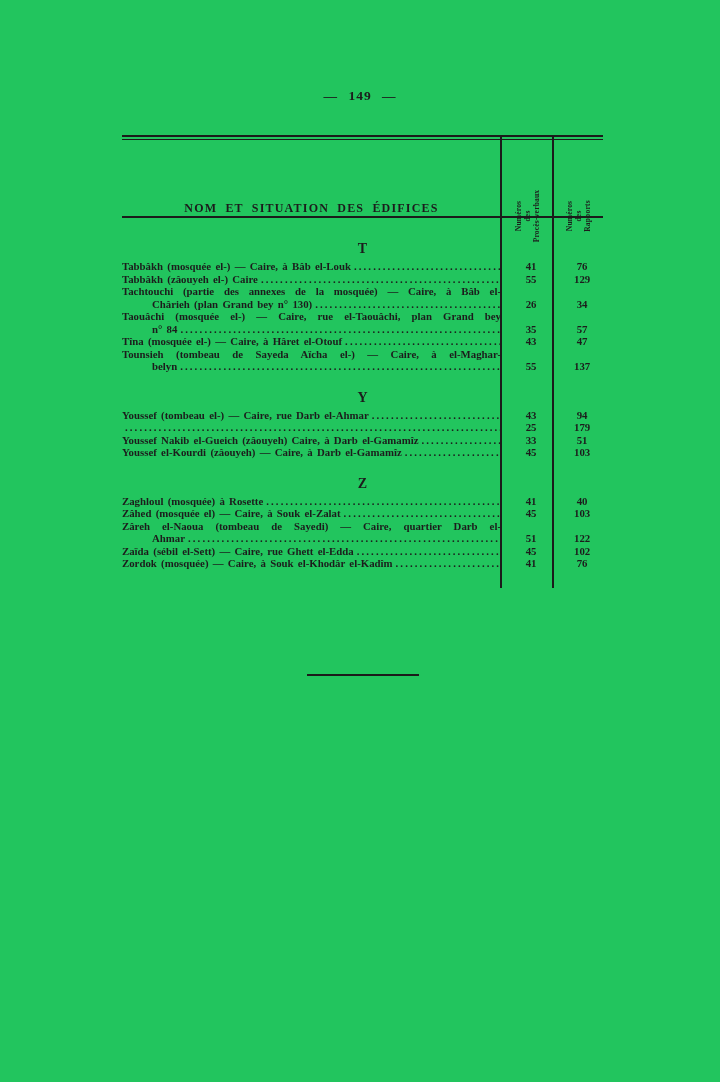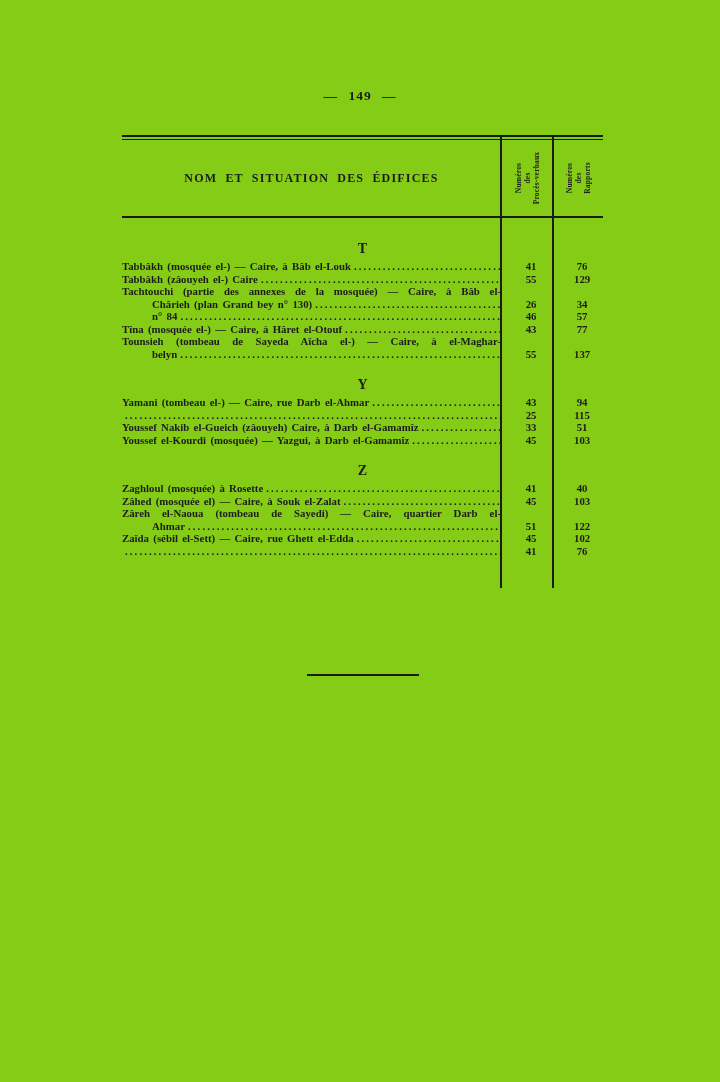--- a/index.html
+++ b/index.html
@@ -1,37 +1,37 @@
 <!DOCTYPE html>
 <html><head>
 <meta charset="utf-8">
 <style>
   html,body{margin:0;padding:0;background:#e9e9e7;}
   .page{
     position:relative;
     width:720px;height:1082px;
     margin:0 auto;
-    background:#84cc16;
+    background:#22c55e;
     font-family:"Liberation Serif","DejaVu Serif",serif;
     color:#1c1c1c;
     overflow:hidden;
   }
   .page-number{
     position:absolute;top:88px;left:0;width:720px;
     text-align:center;
     font-size:13.5px;font-weight:bold;letter-spacing:1px;word-spacing:6px;
   }
   
   .table{
     position:absolute;left:122px;top:135px;width:481px;height:453px;
   }
   .rule-top{
     height:2px;border-top:2px solid #1b1b1b;border-bottom:1px solid #1b1b1b;
   }
-  .thead{display:flex;height:76px;}
+  .thead{display:flex;height:76px;align-items:flex-end;}
   .th-name{
     width:379px;display:flex;align-items:center;justify-content:center;
     font-size:12px;font-weight:bold;letter-spacing:1.2px;word-spacing:4px;
   }
   .th-num{position:relative;width:52px;}
   .th-rp{width:50px;}
   .rot{
     position:absolute;left:50%;top:50%;
     transform:translate(-50%,-50%) rotate(-90deg);
     width:74px;text-align:center;
@@ -136,83 +136,84 @@
             <div class="line cont last">
               <span class="txt">Chârieh (plan Grand bey n° 130)</span>
               <span class="leader">................................................................................................................................................................</span>
             </div>
           </div>
           <div class="num pv">26</div>
           <div class="num rp">34</div>
         </div>
         <div class="entry">
           <div class="name">
+            <div class="line full"><span class="txt">Taouâchi (mosquée el-) — Caire, rue el-Taouâchi, plan Grand bey</span></div>
             <div class="line cont last">
               <span class="txt">n° 84</span>
               <span class="leader">................................................................................................................................................................</span>
             </div>
           </div>
-          <div class="num pv">46</div>
+          <div class="num pv">35</div>
           <div class="num rp">57</div>
         </div>
         <div class="entry">
           <div class="name">
             <div class="line last">
               <span class="txt">Tîna (mosquée el-) — Caire, à Hâret el-Otouf</span>
               <span class="leader">................................................................................................................................................................</span>
             </div>
           </div>
           <div class="num pv">43</div>
-          <div class="num rp">77</div>
+          <div class="num rp">47</div>
         </div>
         <div class="entry">
           <div class="name">
             <div class="line full"><span class="txt">Tounsieh (tombeau de Sayeda Aïcha el-) — Caire, à el-Maghar-</span></div>
             <div class="line cont last">
               <span class="txt">belyn</span>
               <span class="leader">................................................................................................................................................................</span>
             </div>
           </div>
           <div class="num pv">55</div>
           <div class="num rp">137</div>
         </div>
         <div class="sec-letter">Y</div>
         <div class="entry">
           <div class="name">
             <div class="line last">
-              <span class="txt">Yamani (tombeau el-) — Caire, rue Darb el-Ahmar</span>
+              <span class="txt">Youssef (tombeau el-) — Caire, rue Darb el-Ahmar</span>
               <span class="leader">................................................................................................................................................................</span>
             </div>
           </div>
           <div class="num pv">43</div>
           <div class="num rp">94</div>
         </div>
         <div class="entry">
           <div class="name">
             <div class="line last">
               <span class="leader">................................................................................................................................................................</span>
             </div>
           </div>
           <div class="num pv">25</div>
-          <div class="num rp">115</div>
+          <div class="num rp">179</div>
         </div>
         <div class="entry">
           <div class="name">
             <div class="line last">
               <span class="txt">Youssef Nakib el-Gueich (zâouyeh) Caire, à Darb el-Gamamîz</span>
               <span class="leader">................................................................................................................................................................</span>
             </div>
           </div>
           <div class="num pv">33</div>
           <div class="num rp">51</div>
         </div>
         <div class="entry">
           <div class="name">
             <div class="line last">
-              <span class="txt">Youssef el-Kourdi (mosquée) — Yazgui, à Darb el-Gamamîz</span>
+              <span class="txt">Youssef el-Kourdi (zâouyeh) — Caire, à Darb el-Gamamîz</span>
               <span class="leader">................................................................................................................................................................</span>
             </div>
           </div>
           <div class="num pv">45</div>
           <div class="num rp">103</div>
         </div>
         <div class="sec-letter">Z</div>
         <div class="entry">
           <div class="name">
             <div class="line last">
@@ -250,20 +251,21 @@
               <span class="txt">Zaïda (sébil el-Sett) — Caire, rue Ghett el-Edda</span>
               <span class="leader">................................................................................................................................................................</span>
             </div>
           </div>
           <div class="num pv">45</div>
           <div class="num rp">102</div>
         </div>
         <div class="entry">
           <div class="name">
             <div class="line last">
+              <span class="txt">Zordok (mosquée) — Caire, à Souk el-Khodâr el-Kadîm</span>
               <span class="leader">................................................................................................................................................................</span>
             </div>
           </div>
           <div class="num pv">41</div>
           <div class="num rp">76</div>
         </div>
       </div>
 
     <div class="vrule vrule-1"></div>
     <div class="vrule vrule-2"></div>

